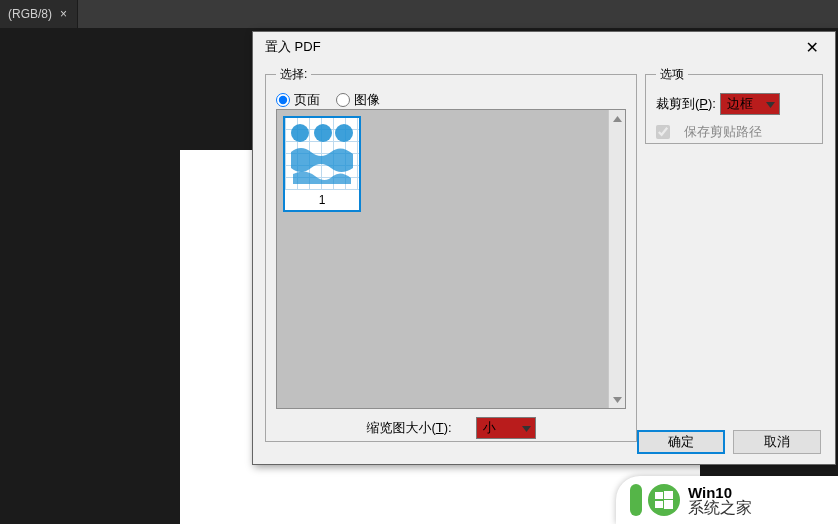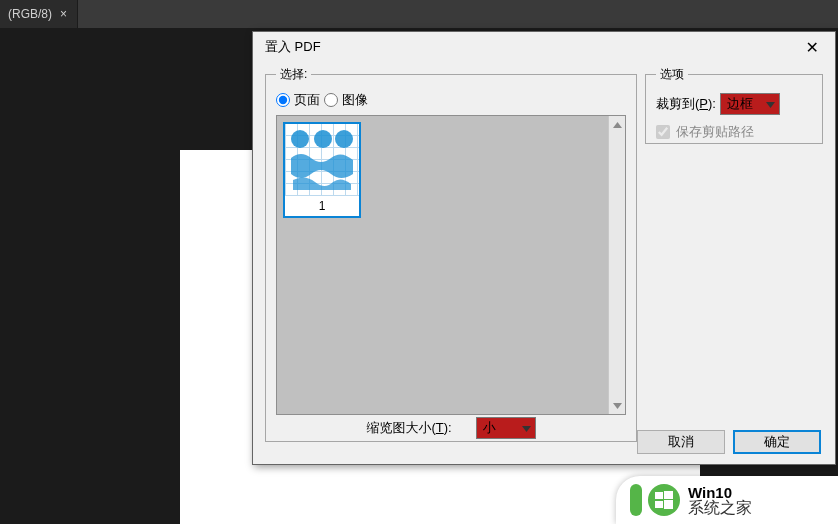--- a/index.html
+++ b/index.html
@@ -62,22 +62,21 @@
     padding: 8px 10px 10px 10px;
   }
   legend { padding: 0 4px; }
   .select-box {
     position: absolute;
     left: 12px; top: 4px;
     width: 370px;
     height: 376px;
   }
   .radio-row {
-    display: flex; gap: 4px; align-items: center;
-    margin-bottom: 6px;
+    display: flex; gap: 16px; align-items: center;
     font-size: 13px;
   }
   .radio-row label { display: inline-flex; align-items: center; gap: 4px; }
   .radio-row input[type="radio"] { width: 14px; height: 14px; }
   .thumb-area {
     width: 350px; height: 300px;
     background: #c0c0c0;
     border: 1px solid #8e8e8e;
     position: relative;
     overflow: hidden;
@@ -127,21 +126,21 @@
     padding: 0 4px 0 6px; font-size: 13px; min-width: 60px;
   }
   .ps-select .chev { font-size: 10px; color: #333; margin-left: 10px; }
   .options-box {
     position: absolute;
     left: 392px; top: 4px;
     width: 178px; height: 78px;
     padding: 10px 10px;
   }
   .opt-row { display: flex; align-items: center; gap: 4px; font-size: 13px; margin-bottom: 8px; }
-  .chk-row { display: flex; align-items: center; gap: 6px; font-size: 13px; color: #888; }
+  .chk-row { display: flex; align-items: center; gap: 14px; font-size: 13px; color: #888; }
   .chk-row input[type="checkbox"] { width: 14px; height: 14px; }
   .action-row {
     position: absolute;
     bottom: 10px; right: 14px;
     display: flex; gap: 8px;
   }
   .btn {
     width: 88px; height: 24px;
     background: #e1e1e1;
     border: 1px solid #adadad;
@@ -261,22 +260,22 @@
           </span>
         </div>
       </div>
       <div class="chk-row">
         <input type="checkbox" checked="" disabled="" style="">
         <span>保存剪贴路径</span>
       </div>
     </fieldset>
 
     <div class="action-row">
+      <div class="btn primary">确定</div>
       <div class="btn">取消</div>
-      <div class="btn primary">确定</div>
     </div>
 
   </div>
 </div>
 
 <div class="watermark">
   <div class="wm-logo">
     <div class="bar1"></div>
     <div class="circle0">
       <svg width="18" height="18" viewBox="0 0 18 18">

